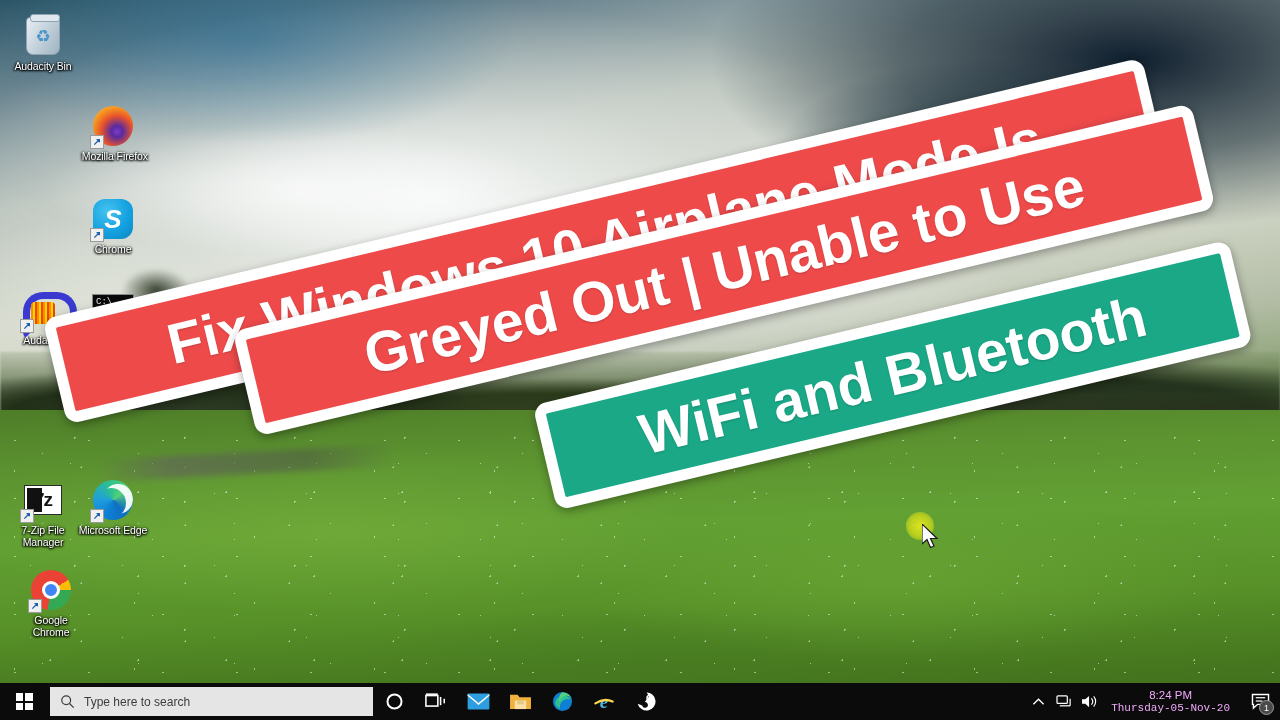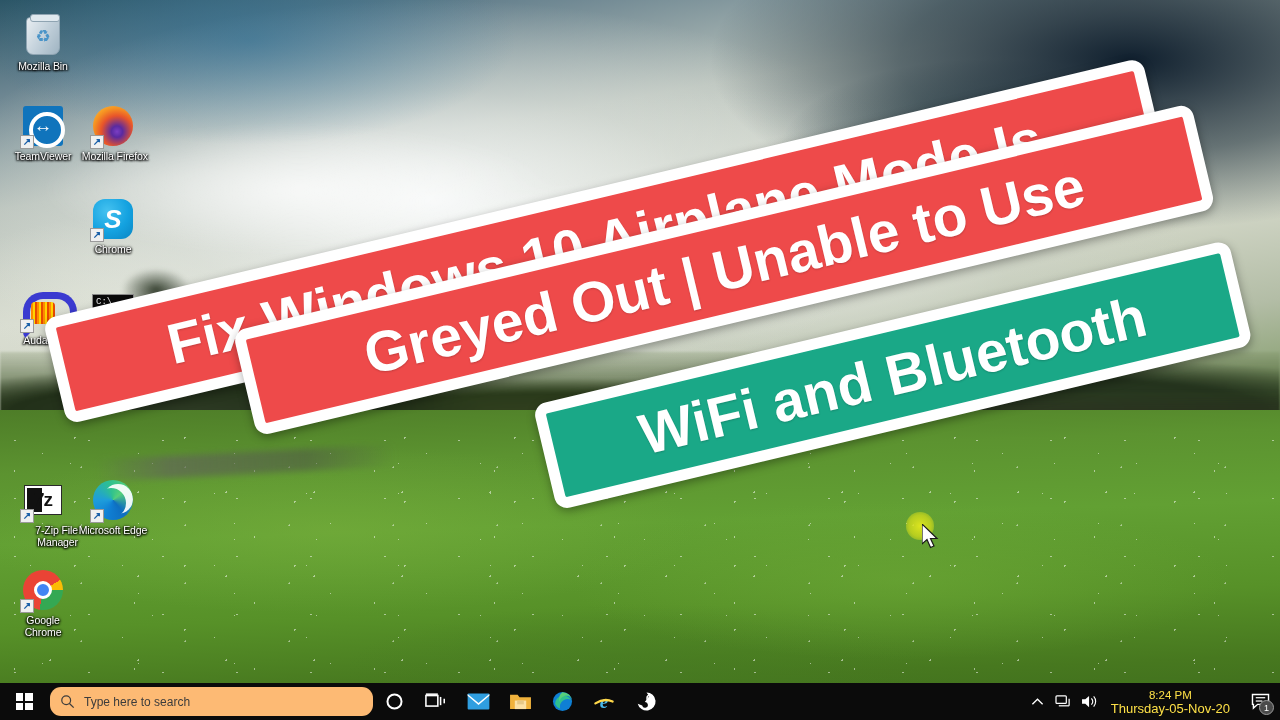--- a/index.html
+++ b/index.html
@@ -195,31 +195,31 @@
 
   
   #taskbar {
     position:absolute; left:0; bottom:0; width:1280px; height:37px;
     background:#0b0b0b; display:flex; align-items:center;
   }
   #start-button { width:48px; height:37px; display:flex; align-items:center; justify-content:center; cursor:default; }
   .winlogo { width:17px; height:17px; display:grid; grid-template-columns:1fr 1fr; grid-template-rows:1fr 1fr; gap:2px; }
   .winlogo i { background:#fff; display:block; }
   #search-box {
-    width:323px; height:29px; background:#fdba74; margin-left:2px;
-    display:flex; align-items:center; padding:0 10px; cursor:text;border-radius:11px;
+    width:323px; height:29px; background:#e5e5e5; margin-left:2px;
+    display:flex; align-items:center; padding:0 10px; cursor:text;
   }
   #search-placeholder { font-size:12px; color:#3c3c3c; margin-left:9px; }
   .tb-icon { width:42px; height:37px; display:flex; align-items:center; justify-content:center; cursor:default; }
   #tray { margin-left:auto; display:flex; align-items:center; height:37px; }
   .tray-icon { width:26px; height:37px; display:flex; align-items:center; justify-content:center; cursor:default; }
   #clock { display:flex; flex-direction:column; align-items:center; justify-content:center;
-     color:#fde047; padding:0 10px 0 8px; height:37px; cursor:default; }
+     color:#f0abfc; padding:0 10px 0 8px; height:37px; cursor:default; }
   #clock .t { font-size:11.5px; line-height:13px; }
-  #clock .d { font-size:13px; line-height:13px; }
+  #clock .d { font-size:11px; line-height:13px;font-family:Liberation Mono, monospace; }
   #notif { width:40px; height:37px; display:flex; align-items:center; justify-content:center;
      position:relative; cursor:default; }
   #notif-badge {
     position:absolute; right:6px; bottom:5px; width:15px; height:15px; border-radius:50%;
     background:#4a4a4a; color:#fff; font-size:9px; display:flex; align-items:center; justify-content:center;
     border:1px solid #9a9a9a;
   }
 </style>
 </head>
 <body>
@@ -235,28 +235,21 @@
     <div class="flowers"></div>
     <div class="path"></div>
     <div class="tree"></div>
   </div>
 
   <div id="icons">
       <div class="dicon" style="left: 8px; top: 14px;">
         <div class="glyph">
           <div class="ic-recycle"></div>
         </div>
-        <div class="lbl">Mozilla Bin</div>
-      </div>
-      <div class="dicon" style="left: 8px; top: 104px;">
-        <div class="glyph">
-          <div class="ic-tv"></div>
-          <span class="shortcut"></span>
-        </div>
-        <div class="lbl">TeamViewer</div>
+        <div class="lbl">Audacity Bin</div>
       </div>
       <div class="dicon" style="left: 78px; top: 104px; text-align: right;">
         <div class="glyph">
           <div class="ic-ff"></div>
           <span class="shortcut"></span>
         </div>
         <div class="lbl">Mozilla
 Firefox</div>
       </div>
       <div class="dicon" style="left: 78px; top: 197px;">
@@ -273,37 +266,37 @@
         </div>
         <div class="lbl">Audacity</div>
       </div>
       <div class="dicon" style="left: 78px; top: 288px;">
         <div class="glyph">
           <div class="ic-cmd"></div>
           <span class="shortcut"></span>
         </div>
         <div class="lbl"></div>
       </div>
-      <div class="dicon" style="left: 8px; top: 478px; text-align: right;">
+      <div class="dicon" style="left: 8px; top: 478px;">
         <div class="glyph">
           <div class="ic-7z"></div>
           <span class="shortcut"></span>
         </div>
         <div class="lbl">7-Zip File
 Manager</div>
       </div>
       <div class="dicon" style="left: 78px; top: 478px; text-align: center;">
         <div class="glyph">
           <div class="ic-edge"></div>
           <span class="shortcut"></span>
         </div>
         <div class="lbl">Microsoft
 Edge</div>
       </div>
-      <div class="dicon" style="left: 8px; top: 568px;">
+      <div class="dicon" style="left: 16px; top: 568px;">
         <div class="glyph">
           <div class="ic-chrome"></div>
           <span class="shortcut"></span>
         </div>
         <div class="lbl">Google
 Chrome</div>
       </div>
     </div>
 
   <div class="banner" id="banner-1" style="background: rgb(238, 74, 74);">

